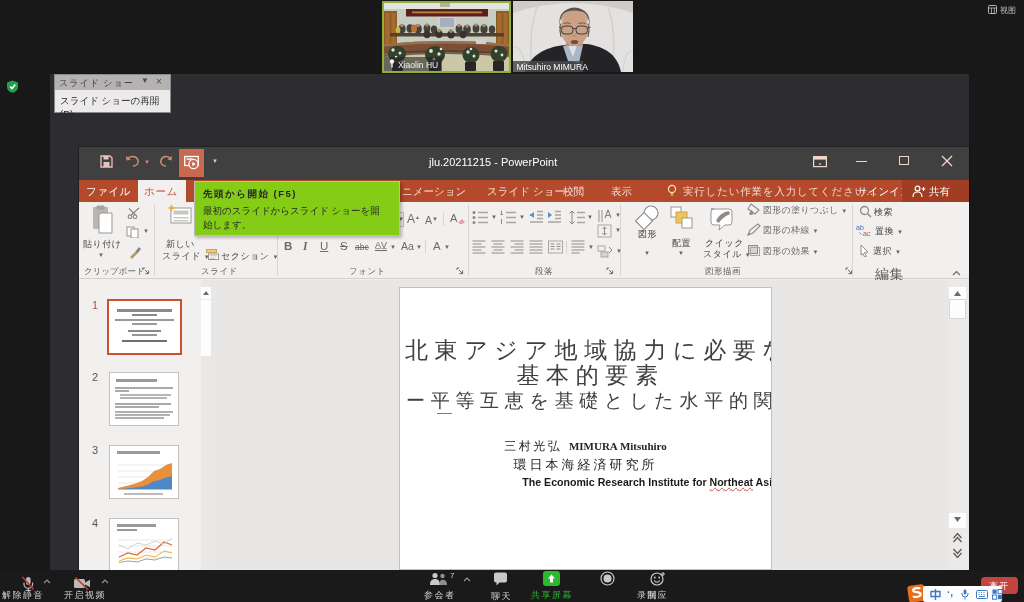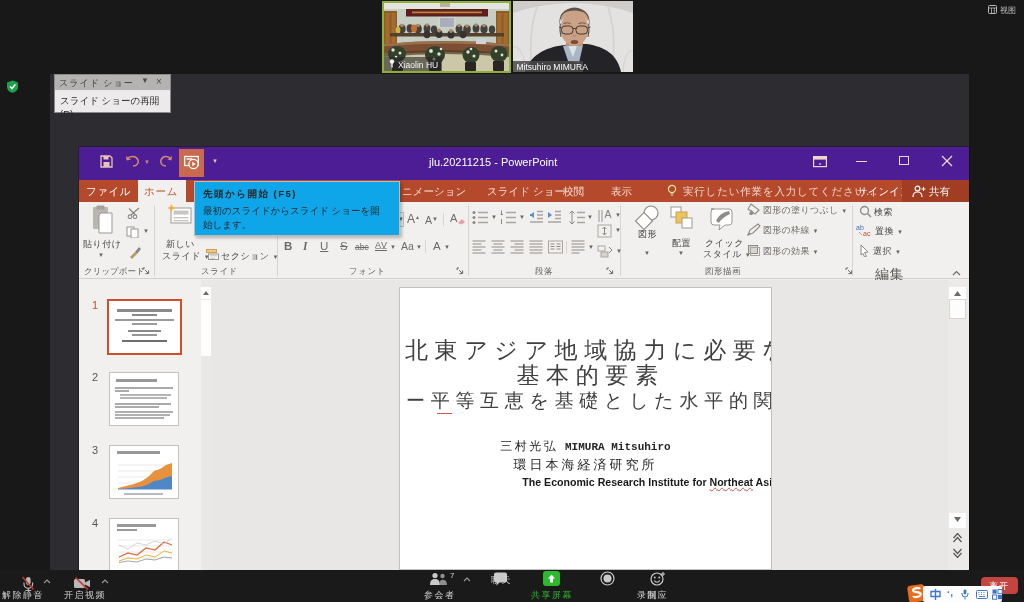--- a/index.html
+++ b/index.html
@@ -162,21 +162,21 @@
       <span class="abs" style="left:86px; top:1px; color:#4c4c4c; font-size:8px;">▼</span>
       <span class="abs" style="left:101px; top:1px; color:#4c4c4c; font-size:10px;">×</span>
     </div>
     <div class="abs" style="left:0; top:15px; width:115px; height:22px; background:#eceaea; color:#2a2a2a; font-size:9.5px;">
       <span class="abs" style="left:5px; top:5px;">スライド ショーの再開(R)</span>
     </div>
   </div>
 
   <div id="ppt" class="abs" style="left:79px; top:147px; width:890px; height:423px; background:#f2f0ee; box-shadow:0 0 0 1px rgba(0,0,0,0.25);">
 
-    <div id="titlebar" class="abs" style="left:0; top:0; width:890px; height:33px; background:#4c1d95;padding-left:11px;">
+    <div id="titlebar" class="abs" style="left:0; top:0; width:890px; height:33px; background:#404040;padding-left:11px;">
 
       <svg class="abs" style="left:21px; top:8px;" width="13" height="13" viewBox="0 0 13 13">
         <path d="M1 1 h9 l2 2 v9 h-11 z" fill="none" stroke="#e8c4b8" stroke-width="1.3"></path>
         <rect x="3.5" y="7" width="6" height="5" fill="#e8c4b8"></rect>
         <rect x="3.5" y="1" width="5" height="3.5" fill="#e8c4b8"></rect>
       </svg>
 
       <svg class="abs" style="left:46px; top:8px;" width="16" height="12" viewBox="0 0 16 12">
         <path d="M2 4 C5 0.5 11 0.5 13 5 C14 8 12 11 8 11" fill="none" stroke="#cf8a74" stroke-width="1.6"></path>
         <path d="M1 1 L1.6 5.4 L6 4.4 Z" fill="#cf8a74"></path>
@@ -505,21 +505,21 @@
         <svg class="abs" style="left:2px; top:4px;" width="6" height="4" viewBox="0 0 6 4">
             <path d="M0 4 L3 0 L6 4 Z" fill="#6d6a67"></path>
           </svg>
       </div>
       <div class="abs" style="left:122px; top:20px; width:10px; height:56px; background:#fdfdfd;"></div>
 
       <div id="slide" class="abs" style="left:321px; top:8px; width:371px; height:281px; background:#fff; outline:1px solid #c3c0bd; color:#404040; overflow:hidden;">
         <div class="abs" style="left:5px; top:50px; width:371px; text-align:center; font-size:23px; letter-spacing:6.6px; line-height:25px; white-space:nowrap;">北東アジア地域協力に必要な<br>基本的要素</div>
         <div class="abs" style="left:6px; top:100px; width:371px; text-align:center; font-size:19px; letter-spacing:5.7px; white-space:nowrap;">ー平等互恵を基礎とした水平的関係</div>
         <div class="abs" style="left:37px; top:124.5px; width:15px; height:1.5px; background:#e05050;"></div>
-        <div class="abs" style="left:0; top:150px; width:371px; text-align:center; font-size:12px; letter-spacing:2.5px; color:#262626; white-space:nowrap;">三村光弘<span style="letter-spacing:0;">&nbsp;&nbsp;</span><b style="font-size:11px; letter-spacing:0; font-family:Liberation Mono, monospace;margin-top:8px;">MIMURA Mitsuhiro</b></div>
+        <div class="abs" style="left:0; top:150px; width:371px; text-align:center; font-size:12px; letter-spacing:2.5px; color:#262626; white-space:nowrap;">三村光弘<span style="letter-spacing:0;">&nbsp;&nbsp;</span><b style="font-size:11px; letter-spacing:0; font-family:Liberation Serif, serif;margin-top:8px;">MIMURA Mitsuhiro</b></div>
         <div class="abs" style="left:0; top:168px; width:371px; text-align:center; font-size:13px; letter-spacing:3px; color:#262626; white-space:nowrap;">環日本海経済研究所</div>
         <div class="abs" style="left:7px; top:188px; width:371px; text-align:right; font-size:10.6px; font-weight:bold; color:#1a1a1a; white-space:nowrap;">The Economic Research Institute for <span style="text-decoration:underline; text-decoration-style:wavy; text-decoration-color:#d05050; text-decoration-thickness:1px;">Northeat</span> Asia</div>
       </div>
 
       <div class="abs" style="left:869px; top:0; width:21px; height:290px; background:#eceae8;"></div>
       <div class="abs" style="left:870px; top:7px; width:17px; height:12px; background:#fdfdfd;">
         <svg class="abs" style="left:5px; top:4px;" width="7" height="5" viewBox="0 0 7 5">
             <path d="M0 5 L3.5 0 L7 5 Z" fill="#6d6a67"></path>
           </svg>
       </div>
@@ -531,21 +531,21 @@
       </div>
       <svg class="abs" style="left:874px; top:253px;" width="9" height="10" viewBox="0 0 9 10">
         <path d="M0.5 5 L4.5 0.5 L8.5 5 M0.5 9 L4.5 4.5 L8.5 9" fill="none" stroke="#555" stroke-width="1.2"></path>
       </svg>
       <svg class="abs" style="left:874px; top:268px;" width="9" height="10" viewBox="0 0 9 10">
         <path d="M0.5 1 L4.5 5.5 L8.5 1 M0.5 5 L4.5 9.5 L8.5 5" fill="none" stroke="#555" stroke-width="1.2"></path>
       </svg>
     </div>
   </div>
 
-  <div id="tooltip" class="abs" style="left:194px; top:181px; width:206px; height:55px; background:#0ea5e9; border:1px solid #bdbdbd; box-shadow:2px 2px 3px rgba(0,0,0,0.25); color:#262626;">
+  <div id="tooltip" class="abs" style="left:194px; top:181px; width:206px; height:55px; background:#84cc16; border:1px solid #bdbdbd; box-shadow:2px 2px 3px rgba(0,0,0,0.25); color:#262626;">
     <div class="abs" style="left:8px; top:6px; font-size:9.5px; font-weight:bold; letter-spacing:1.5px;">先頭から開始 (F5)</div>
     <div class="abs" style="left:8px; top:22px; font-size:9.5px; line-height:14px;">最初のスライドからスライド ショーを開<br>始します。</div>
   </div>
 
   <div id="zbar" class="abs" style="left:0; top:570px; width:1024px; height:32px; background:#1a1a1a; color:#cfcfcf; font-size:9px;">
 
     <svg class="abs" style="left:20px; top:6px;" width="16" height="15" viewBox="0 0 16 15">
       <rect x="6" y="1" width="4.6" height="8" rx="2.3" fill="#b9b9b9"></rect>
       <path d="M4 6.5 v1.5 a4.3 4.3 0 0 0 8.6 0 v-1.5" fill="none" stroke="#b9b9b9" stroke-width="1.2"></path>
       <path d="M8.3 12.5 v2 M5.5 14.5 h5.6" stroke="#b9b9b9" stroke-width="1.2"></path>
@@ -574,21 +574,21 @@
     </svg>
     <span class="abs" style="left:450px; top:1px; font-size:8px; color:#cfcfcf;">7</span>
     <svg class="abs" style="left:463px; top:7px;" width="8" height="5" viewBox="0 0 8 5">
         <path d="M1 4 L4 1 L7 4" fill="none" stroke="#9a9a9a" stroke-width="1.1"></path>
       </svg>
     <span class="abs" style="left:424px; top:19px; letter-spacing:1.5px;">参会者</span>
 
     <svg class="abs" style="left:493px; top:2px;" width="15" height="14" viewBox="0 0 15 14">
       <path d="M1 2.5 a2 2 0 0 1 2 -2 h9 a2 2 0 0 1 2 2 v6 a2 2 0 0 1 -2 2 h-5.5 l-3 3 v-3 h-0.5 a2 2 0 0 1 -2 -2 z" fill="#c9c9c9"></path>
     </svg>
-    <span class="abs" style="left:491px; top:4px; letter-spacing:1.5px;">聊天</span>
+    <span class="abs" style="left:491px; top:20px; letter-spacing:1.5px;">聊天</span>
 
     <div class="abs" style="left:543px; top:1px; width:17px; height:15px; background:#2eb82e; border-radius:3px;">
       <svg class="abs" style="left:4px; top:3px;" width="9" height="9" viewBox="0 0 9 9">
         <path d="M4.5 0.5 L8 4.5 H6 V8.5 H3 V4.5 H1 Z" fill="#fff"></path>
       </svg>
     </div>
     <span class="abs" style="left:531px; top:19px; letter-spacing:1.5px; color:#2eb82e;">共享屏幕</span>
 
     <svg class="abs" style="left:600px; top:1px;" width="15" height="15" viewBox="0 0 15 15">
       <circle cx="7.5" cy="7.5" r="6.5" fill="none" stroke="#c9c9c9" stroke-width="1.2"></circle>

